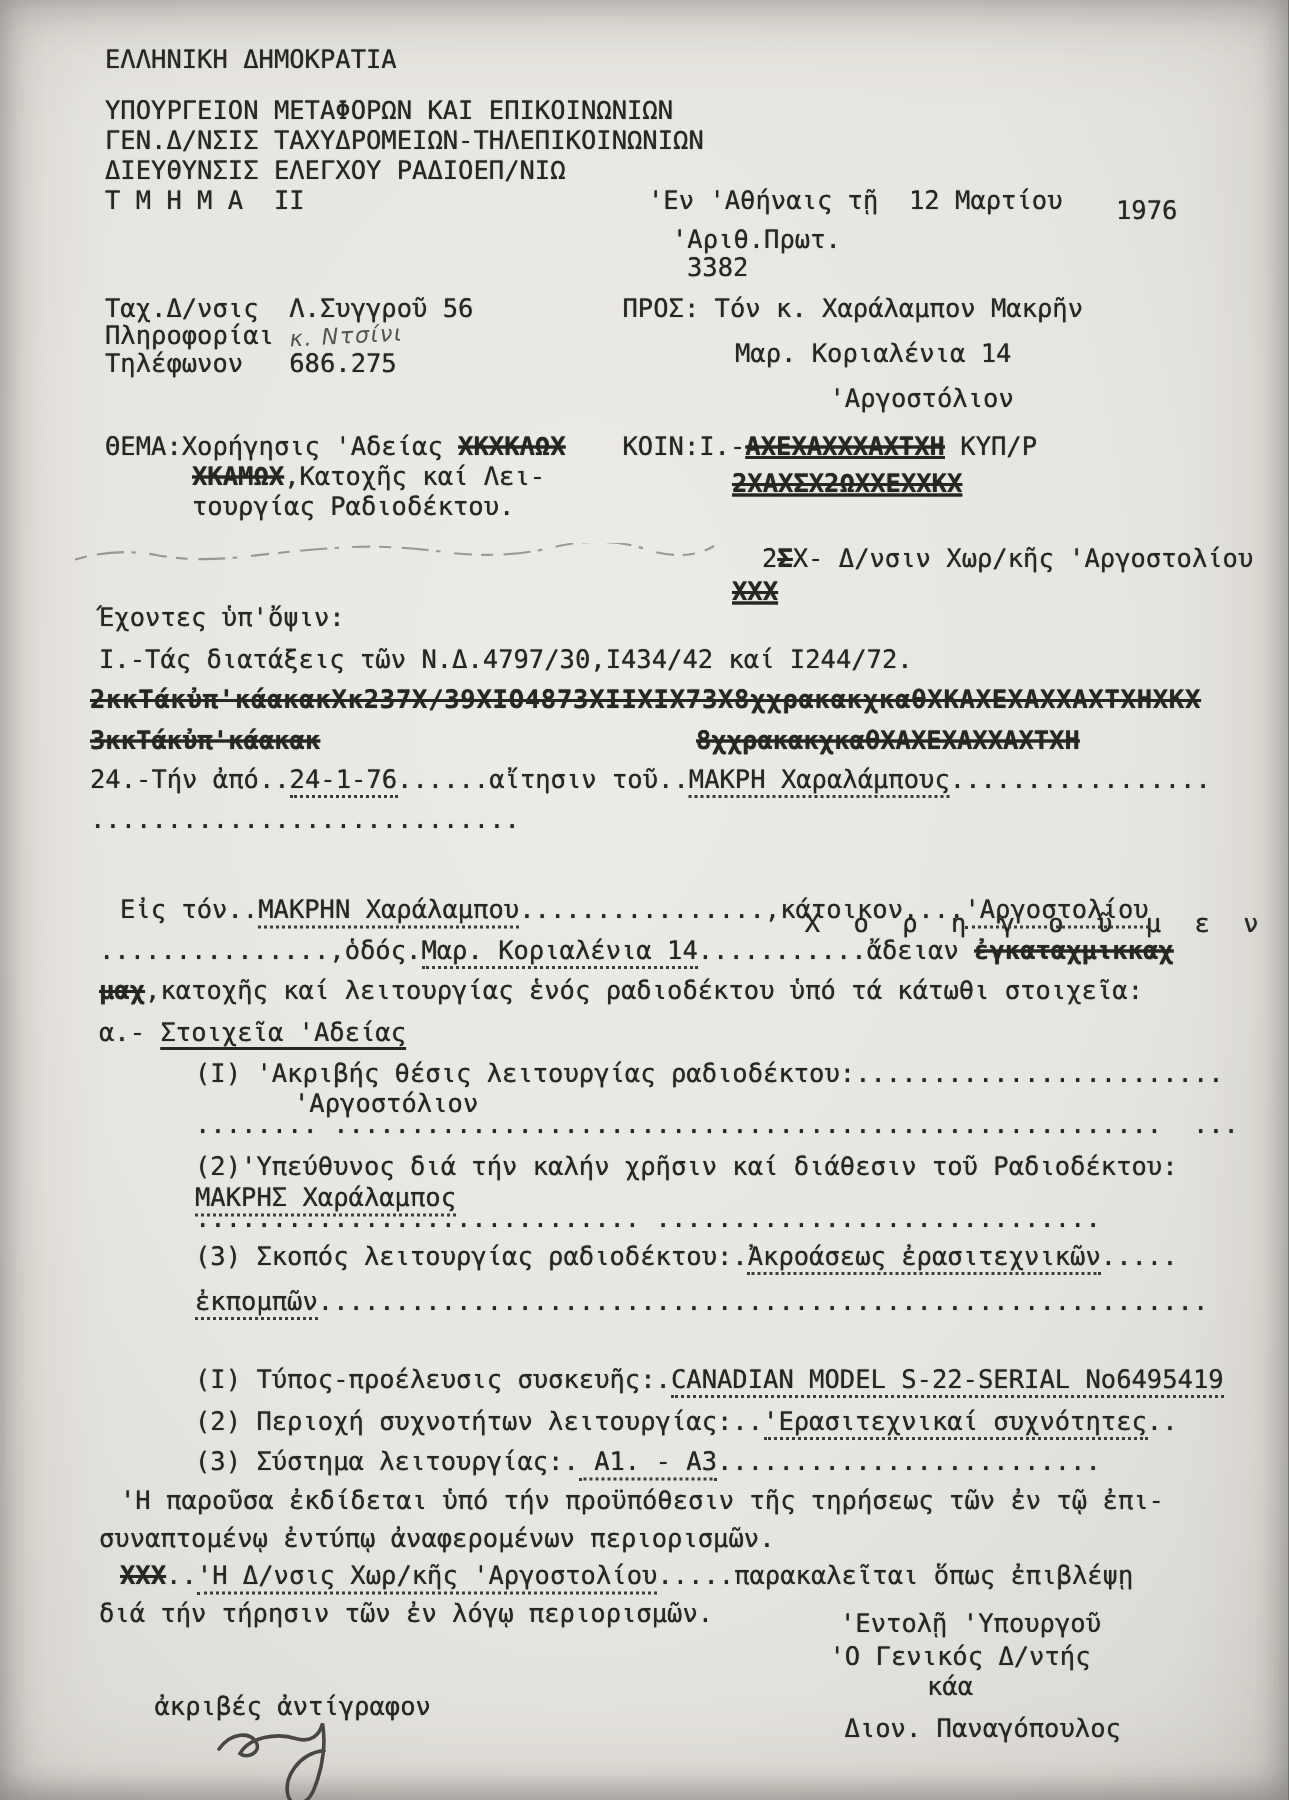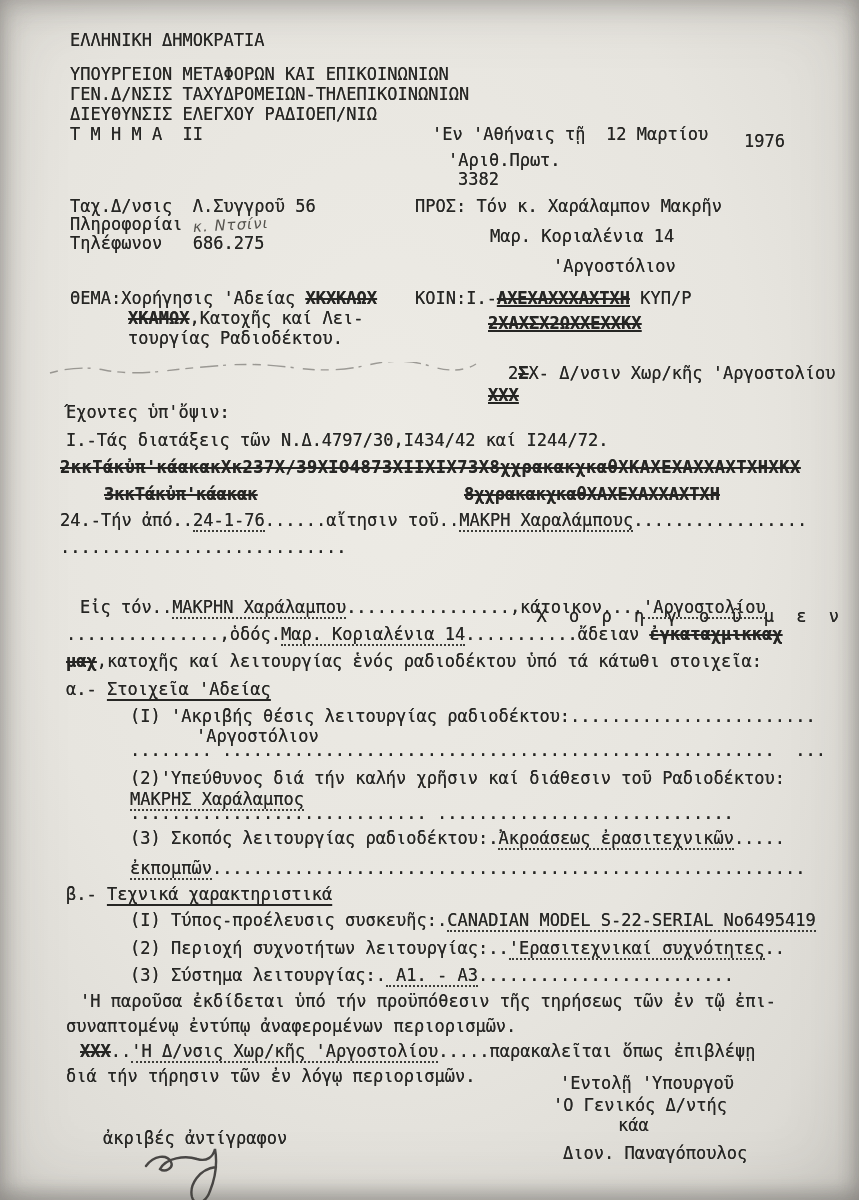--- a/index.html
+++ b/index.html
@@ -75,42 +75,41 @@
   <div class="ln" style="left:488px;top:363px;margin-left:20px;"><span>2</span><span class="s">Σ</span><span>Χ- Δ/νσιν Χωρ/κῆς 'Αργοστολίου</span></div>
   <div class="ln" style="left:488px;top:385px;"><span class="s2">ΧΧΧ</span></div>
 
   <svg style="left:48px;top:362px;" width="430" height="18">
     <path d="M2,11 q28,-8 54,-3 t60,1 t64,-6 t68,3 t72,-3 t62,1 t46,-2" stroke="#4b4945" stroke-width="1.4" fill="none" opacity="0.5" stroke-dasharray="8 7 18 5 3 9 12 6"></path>
   </svg>
 
   <div class="ln" style="left:66px;top:402px;"><span>Έχοντες ὑπ'ὄψιν:</span></div>
   <div class="ln" style="left:66px;top:430px;"><span>Ι.-Τάς διατάξεις τῶν Ν.Δ.4797/30,Ι434/42 καί Ι244/72.</span></div>
   <div class="ln garble" style="left:60px;top:457px;"><span class="s">2κκΤάκὐπ'κάακακΧκ237Χ/39ΧΙΟ4873ΧΙΙΧΙΧ73Χ8χχρακακχκαθΧΚΑΧΕΧΑΧΧΑΧΤΧΗΧΚΧ</span></div>
-  <div class="ln" style="left:60px;top:484px;margin-left:44px;"><span class="s">3κκΤάκὐπ'κάακακ</span></div>
+  <div class="ln" style="left:60px;top:484px;"><span class="s">3κκΤάκὐπ'κάακακ</span></div>
   <div class="ln" style="left:464px;top:484px;"><span class="s">8χχρακακχκαθΧΑΧΕΧΑΧΧΑΧΤΧΗ</span></div>
   <div class="ln" style="left:60px;top:510px;"><span>24.-Τήν ἀπό..</span><span class="od">24-1-76</span><span>......αἴτησιν τοῦ..</span><span class="od">ΜΑΚΡΗ Χαραλάμπους</span><span>.................</span></div>
   <div class="ln" style="left:60px;top:537px;"><span>............................</span></div>
 
   <div class="ln center" style="top:565px;"><span>Χ ο ρ η γ ο ῦ μ ε ν</span></div>
 
   <div class="ln" style="left:80px;top:597px;"><span>Εἰς τόν..</span><span class="od">ΜΑΚΡΗΝ Χαράλαμπου</span><span>................,κάτοικον....</span><span class="od">'Αργοστολίου</span></div>
   <div class="ln" style="left:66px;top:624px;"><span>...............,ὁδός.</span><span class="od">Μαρ. Κοριαλένια 14</span><span>...........ἄδειαν </span><span class="s">ἐγκαταχμικκαχ</span></div>
   <div class="ln" style="left:66px;top:651px;"><span class="s">μαχ</span><span>,κατοχῆς καί λειτουργίας ἑνός ραδιοδέκτου ὑπό τά κάτωθι στοιχεῖα:</span></div>
 
   <div class="ln" style="left:66px;top:679px;"><span>α.- </span><span class="u">Στοιχεῖα 'Αδείας</span></div>
   <div class="ln" style="left:130px;top:706px;"><span>(Ι) 'Ακριβής θέσις λειτουργίας ραδιοδέκτου:........................</span></div>
   <div class="ln" style="left:196px;top:726px;"><span>'Αργοστόλιον</span></div>
   <div class="ln" style="left:130px;top:740px;"><span>........ ......................................................  ...</span></div>
   <div class="ln" style="left:130px;top:768px;"><span>(2)'Υπεύθυνος διά τήν καλήν χρῆσιν καί διάθεσιν τοῦ Ραδιοδέκτου:</span></div>
   <div class="ln" style="left:130px;top:789px;"><span class="od">ΜΑΚΡΗΣ Χαράλαμπος</span></div>
   <div class="ln" style="left:130px;top:803px;"><span>............................. .............................</span></div>
   <div class="ln" style="left:130px;top:828px;"><span>(3) Σκοπός λειτουργίας ραδιοδέκτου:.</span><span class="od">Ἀκροάσεως ἐρασιτεχνικῶν</span><span>.....</span></div>
   <div class="ln" style="left:130px;top:858px;"><span class="od">ἐκπομπῶν</span><span>..........................................................</span></div>
 
-  <div class="ln" style="left:66px;top:884px;"><span>β.- </span><span class="u">Τεχνικά χαρακτηριστικά</span></div>
   <div class="ln" style="left:130px;top:910px;"><span>(Ι) Τύπος-προέλευσις συσκευῆς:.</span><span class="od">CANADIAN MODEL S-22-SERIAL No6495419</span></div>
   <div class="ln" style="left:130px;top:938px;"><span>(2) Περιοχή συχνοτήτων λειτουργίας:..</span><span class="od">'Ερασιτεχνικαί συχνότητες</span><span>..</span></div>
   <div class="ln" style="left:130px;top:965px;"><span>(3) Σύστημα λειτουργίας:.</span><span class="od"> Α1. - Α3</span><span>.........................</span></div>
 
   <div class="ln" style="left:80px;top:991px;"><span>'Η παροῦσα ἐκδίδεται ὑπό τήν προϋπόθεσιν τῆς τηρήσεως τῶν ἐν τῷ ἐπι-</span></div>
   <div class="ln" style="left:66px;top:1016px;"><span>συναπτομένῳ ἐντύπῳ ἀναφερομένων περιορισμῶν.</span></div>
   <div class="ln" style="left:80px;top:1041px;"><span class="s">ΧΧΧ</span><span>..</span><span class="od">'Η Δ/νσις Χωρ/κῆς 'Αργοστολίου</span><span>.....παρακαλεῖται ὅπως ἐπιβλέψῃ</span></div>
   <div class="ln" style="left:66px;top:1066px;"><span>διά τήν τήρησιν τῶν ἐν λόγῳ περιορισμῶν.</span></div>
 
   <div class="ln" style="left:560px;top:1073px;"><span>'Εντολῇ 'Υπουργοῦ</span></div>

